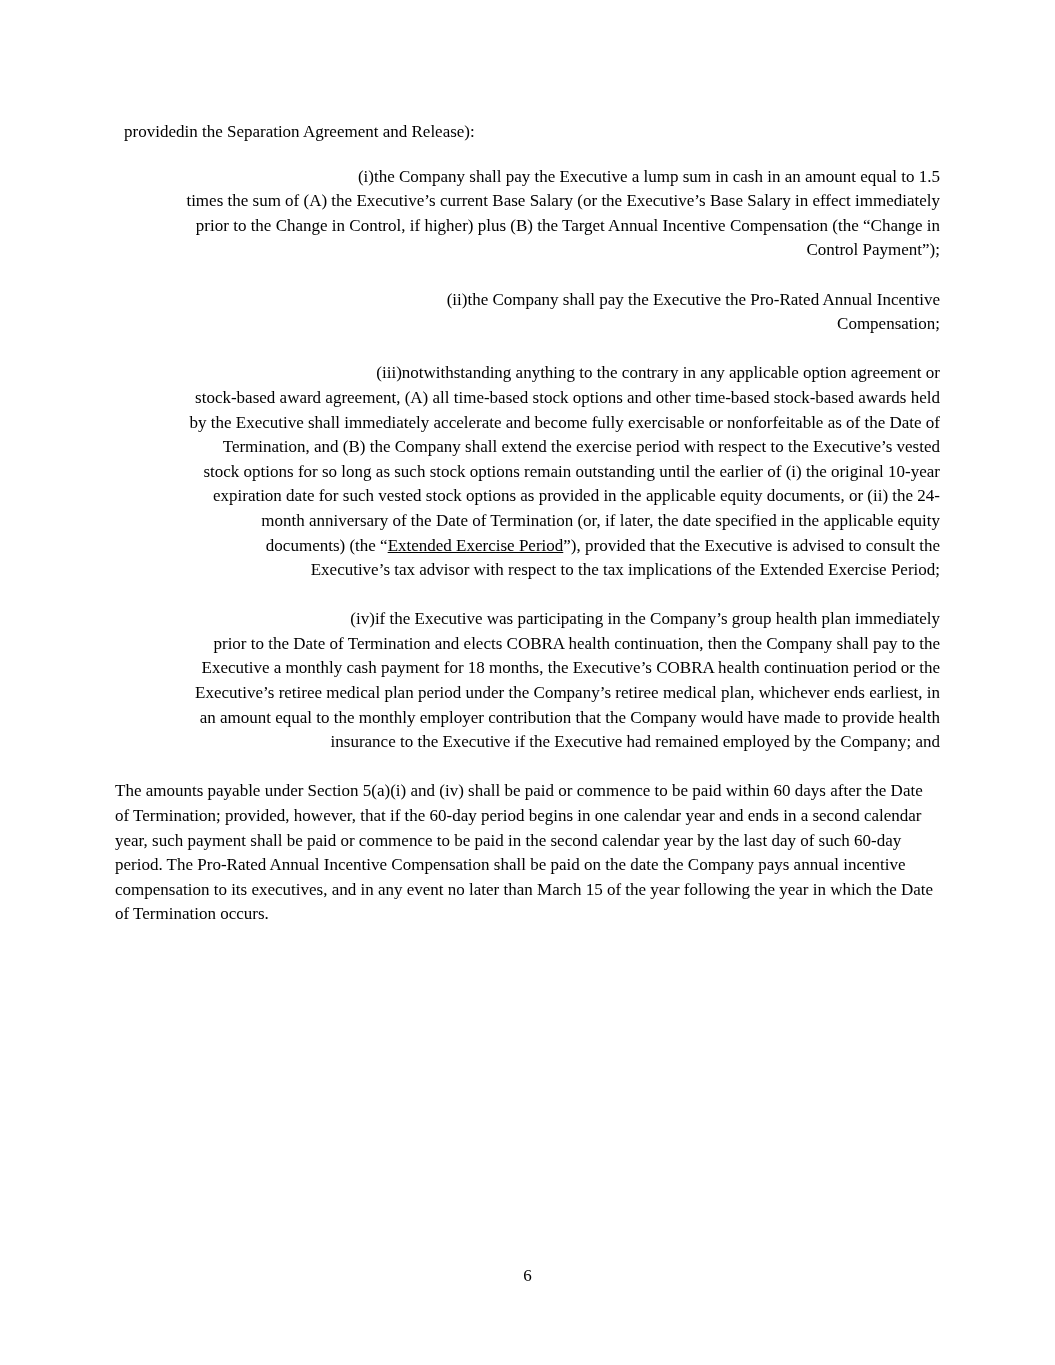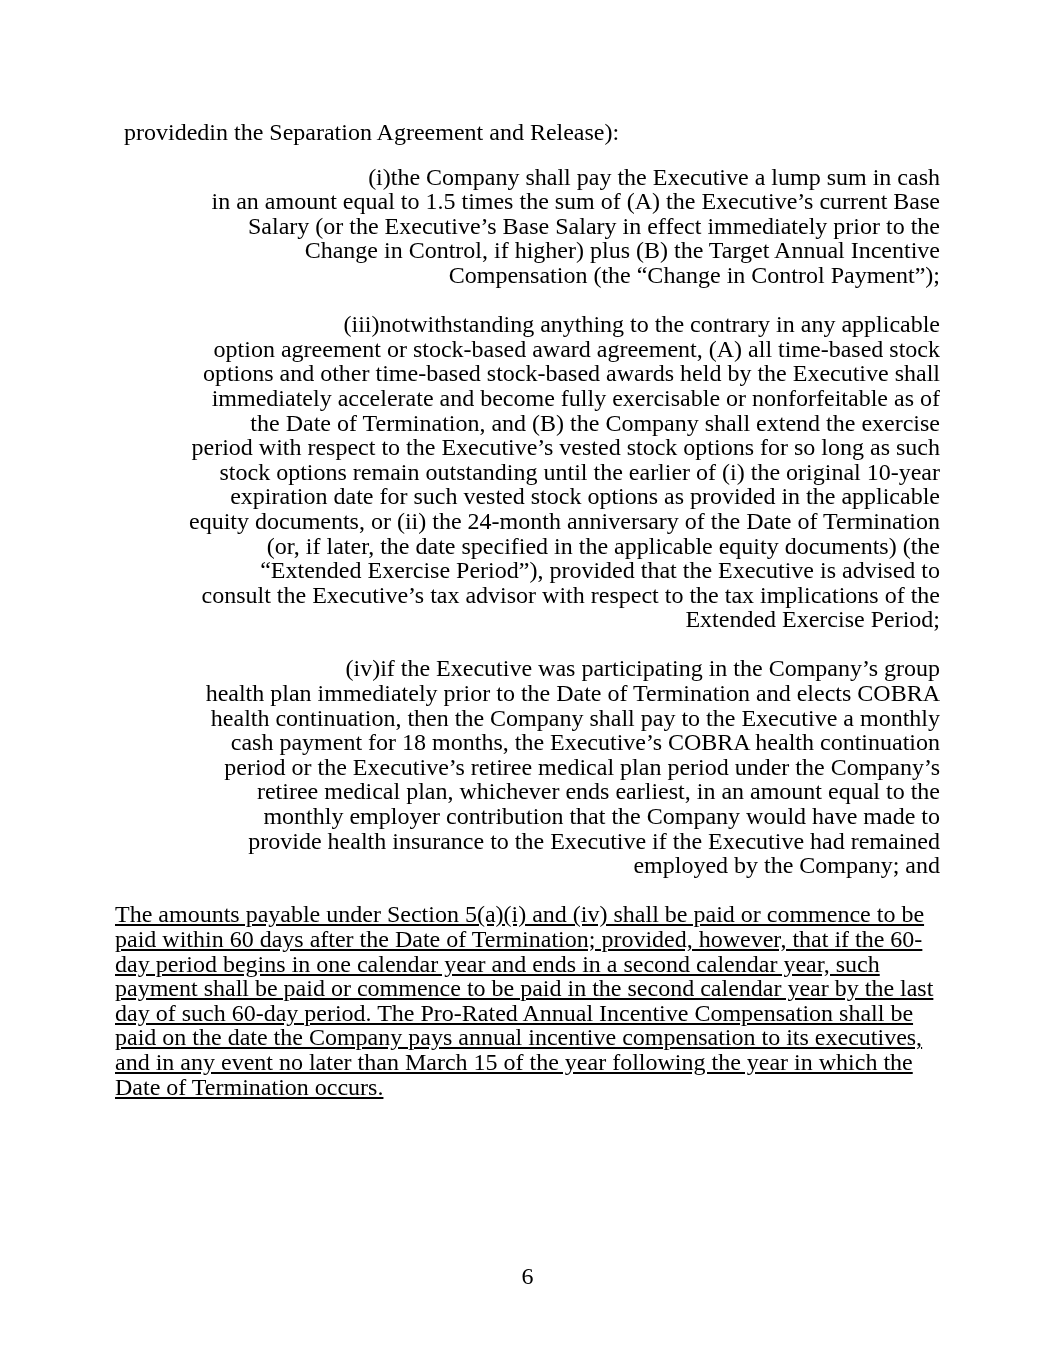--- a/index.html
+++ b/index.html
@@ -5,21 +5,21 @@
   * { margin: 0; padding: 0; box-sizing: border-box; }
   html, body { background: #ffffff; }
   .page {
     position: relative;
     width: 1055px;
     height: 1365px;
     margin: 0 auto;
     background: #ffffff;
     color: #000000;
     font-family: "Liberation Serif", "DejaVu Serif", serif;
-    font-size: 24px;
+    font-size: 17px;
     line-height: 24.6px;
     overflow: hidden;
   }
   .content {
     padding: 120px 115px 0 115px;
   }
   .intro {
     margin-left: 9px;
     margin-bottom: 20px;
   }
@@ -28,26 +28,26 @@
     margin-bottom: 24.6px;
     text-indent: 125px;
     text-align: right;
   }
   .clause .num {
     display: inline-block;
     min-width: 62px;
     text-indent: 0;
   }
   .underline {
+    text-decoration: underline;
     margin-top: 48px;
   }
   .closing {
     margin-top: 14px;
     margin-bottom: 0;
-    text-decoration: underline;
   }
   .page-number {
     position: absolute;
     top: 1264px;
     left: 0;
     right: 0;
     text-align: center;
   }
 </style>
 </head>
@@ -55,20 +55,21 @@
 
 <div class="page">
   <div class="content">
 
     <p class="intro">providedin the Separation Agreement and Release):</p>
 
     <div>
 
       <p class="clause"><span class="num">(i)</span><span>the Company shall pay the Executive a lump sum in cash in an amount equal to 1.5 times the sum of (A) the Executive’s current Base Salary (or the Executive’s Base Salary in effect immediately prior to the Change in Control, if higher) plus (B) the Target Annual Incentive Compensation (the “Change in Control Payment”);</span></p>
 
+      <p class="clause"><span class="num">(ii)</span><span>the Company shall pay the Executive the Pro-Rated Annual Incentive Compensation;</span></p>
 
       <p class="clause"><span class="num">(iii)</span><span>notwithstanding anything to the contrary in any applicable option agreement or stock-based award agreement, (A) all time-based stock options and other time-based stock-based awards held by the Executive shall immediately accelerate and become fully exercisable or nonforfeitable as of the Date of Termination, and (B) the Company shall extend the exercise period with respect to the Executive’s vested stock options for so long as such stock options remain outstanding until the earlier of (i) the original 10-year expiration date for such vested stock options as provided in the applicable equity documents, or (ii) the 24-month anniversary of the Date of Termination (or, if later, the date specified in the applicable equity documents) (the “</span><span class="underline">Extended Exercise Period</span><span>”), provided that the Executive is advised to consult the Executive’s tax advisor with respect to the tax implications of the Extended Exercise Period;</span></p>
 
       <p class="clause"><span class="num">(iv)</span><span>if the Executive was participating in the Company’s group health plan immediately prior to the Date of Termination and elects COBRA health continuation, then the Company shall pay to the Executive a monthly cash payment for 18 months, the Executive’s COBRA health continuation period or the Executive’s retiree medical plan period under the Company’s retiree medical plan, whichever ends earliest, in an amount equal to the monthly employer contribution that the Company would have made to provide health insurance to the Executive if the Executive had remained employed by the Company; and</span></p>
 
 
     </div>
 
     <p class="closing">The amounts payable under Section 5(a)(i) and (iv) shall be paid or commence to be paid within 60 days after the Date of Termination; provided, however, that if the 60-day period begins in one calendar year and ends in a second calendar year, such payment shall be paid or commence to be paid in the second calendar year by the last day of such 60-day period. The Pro-Rated Annual Incentive Compensation shall be paid on the date the Company pays annual incentive compensation to its executives, and in any event no later than March 15 of the year following the year in which the Date of Termination occurs.</p>
 

